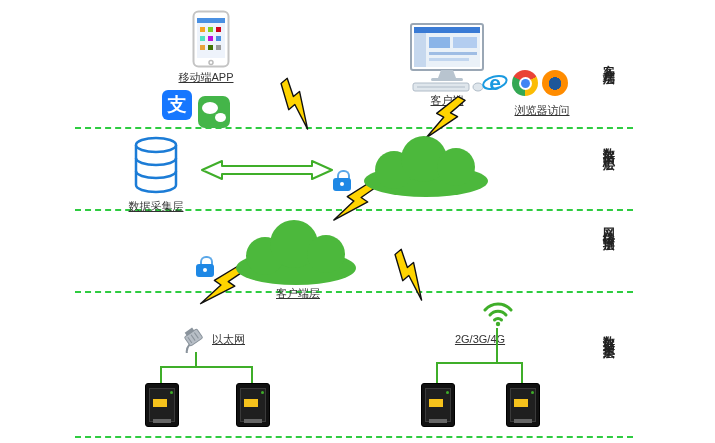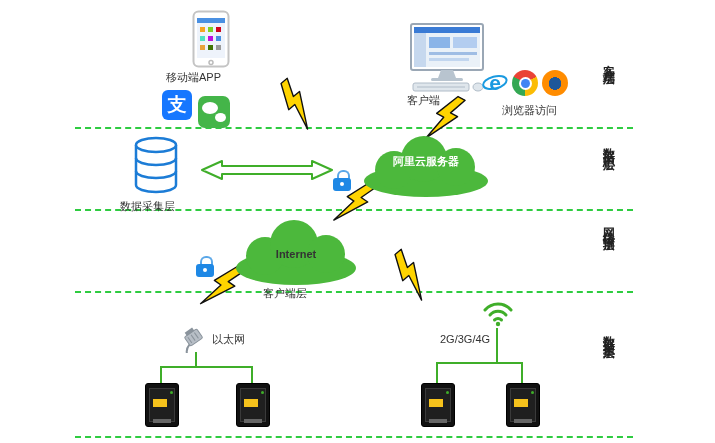--- a/index.html
+++ b/index.html
@@ -1,21 +1,21 @@
 <!DOCTYPE html>
 <html><head>
 <meta charset="utf-8">
 <style>
   html,body{margin:0;padding:0;background:#fff;}
   .stage{
     position:relative;width:715px;height:443px;background:#fff;overflow:hidden;
     font-family:"Liberation Sans","DejaVu Sans",sans-serif;color:#333;
   }
   .abs{position:absolute;}
-  .lbl{position:absolute;font-size:11px;color:#333;white-space:nowrap;}
+  .lbl{position:absolute;font-size:11px;color:#333;text-align:center;white-space:nowrap;text-decoration:underline;}
   .dash{position:absolute;left:75px;width:558px;border-top:2px dashed #2ecc40;}
   .layer-label{
     position:absolute;left:600px;writing-mode:vertical-rl;letter-spacing:3px;
     font-size:12px;color:#222;font-weight:600;
   }
   
   .cloud-wrap{position:absolute;}
   .cloud-text{position:absolute;width:100%;text-align:center;}
   
   .lock{position:absolute;width:18px;height:22px;}
@@ -166,37 +166,35 @@
       <div class="keyhole"></div>
   </div>
 
   <div class="cloud-wrap" style="left:360px;top:134px;width:132px;height:64px">
     <svg width="132" height="64" viewBox="0 0 132 64">
       <ellipse cx="66" cy="47" rx="62" ry="16" fill="#4cb83c"></ellipse>
       <circle cx="34" cy="36" r="19" fill="#4cb83c"></circle>
       <circle cx="64" cy="25" r="23" fill="#4cb83c"></circle>
       <circle cx="96" cy="33" r="19" fill="#4cb83c"></circle>
     </svg>
-    <div class="cloud-text" style="top:20px;font-size:11px;color:#fff;font-weight:bold">阿里云服务器</div>
   </div>
 
   <div class="lock" style="left:196px;top:256px">
     <div class="shackle"></div>
       <div class="body"></div>
       <div class="keyhole"></div>
   </div>
 
   <div class="cloud-wrap" style="left:232px;top:218px;width:128px;height:68px">
     <svg width="128" height="68" viewBox="0 0 128 68">
       <ellipse cx="64" cy="50" rx="60" ry="17" fill="#4cb83c"></ellipse>
       <circle cx="33" cy="38" r="19" fill="#4cb83c"></circle>
       <circle cx="62" cy="26" r="24" fill="#4cb83c"></circle>
       <circle cx="94" cy="36" r="19" fill="#4cb83c"></circle>
     </svg>
-    <div class="cloud-text" style="top:30px;font-size:11px;color:#333;font-weight:bold">Internet</div>
   </div>
   <div class="lbl" style="left:263px;top:286px;width:70px">客户端层</div>
 
   <div class="abs" style="left:178px;top:325px">
     <svg width="32" height="28" viewBox="0 0 32 28">
       <g transform="rotate(-35 16 14)">
         <rect x="9" y="7" width="15" height="11" rx="1.5" fill="#b7bec6" stroke="#8a939c"></rect>
         <rect x="12" y="3.5" width="9" height="4" fill="#8a939c"></rect>
         <line x1="12" y1="9" x2="12" y2="16" stroke="#8a939c" stroke-width="1"></line>
         <line x1="16" y1="9" x2="16" y2="16" stroke="#8a939c" stroke-width="1"></line>

